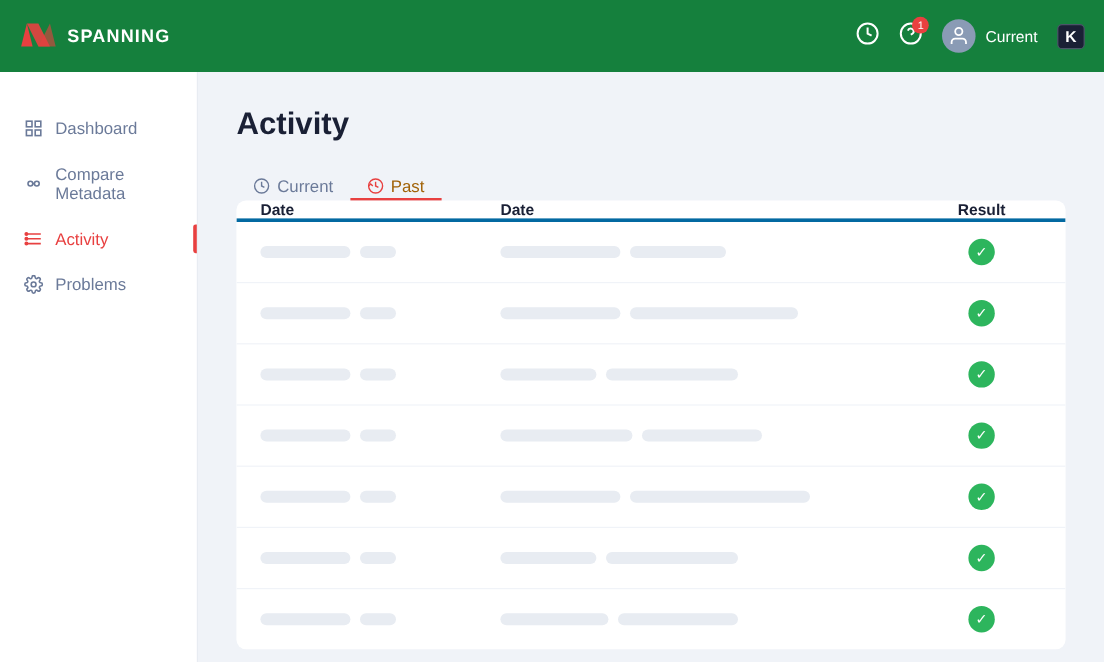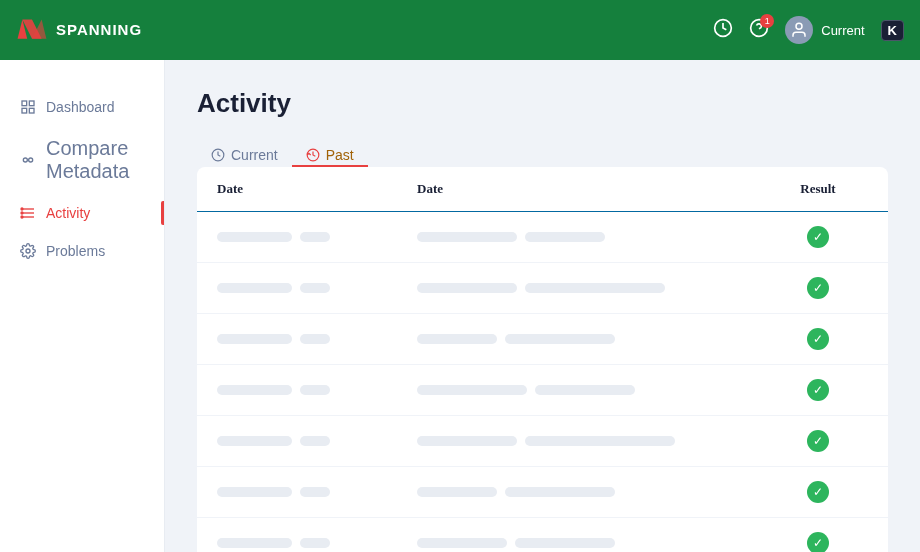--- a/index.html
+++ b/index.html
@@ -159,23 +159,22 @@
     
     .table-container {
       background: #fff;
       border-radius: 8px;
       overflow: hidden;
       margin-top: 0;
     }
     .table-header {
       display: grid;
       grid-template-columns: 200px 1fr 100px;
-      padding: 14px 20px;
-      border-bottom: 1px solid #0369a1;
-      font-family: Liberation Serif, serif;
+      padding: 0 20px;
+      border-bottom: 3px solid #0369a1;
     }
     .col-header {
       font-size: 13px;
       font-weight: 600;
       color: #1a2035;
     }
     .table-row {
       display: grid;
       grid-template-columns: 200px 1fr 100px;
       padding: 14px 20px;
@@ -265,21 +264,21 @@
           <rect x="14" y="14" width="7" height="7"></rect>
       </svg>
       <span>Dashboard</span>
     </div>
     <div class="sidebar-item">
       <svg class="sidebar-icon" viewBox="0 0 24 24" fill="none" stroke="#6b7a99" stroke-width="2">
         <circle cx="8" cy="12" r="3"></circle>
           <circle cx="16" cy="12" r="3"></circle>
         <line x1="11" y1="12" x2="13" y2="12"></line>
       </svg>
-      <span style="font-size:20px;color:#6b7a99;">Compare<br>Metadata</span>
+      <span style="font-size:14px;color:#6b7a99;">Compare<br>Metadata</span>
     </div>
     <div class="sidebar-item active">
       <svg class="sidebar-icon" viewBox="0 0 24 24" fill="none" stroke="#e84040" stroke-width="2">
         <line x1="3" y1="6" x2="21" y2="6"></line>
         <line x1="3" y1="12" x2="21" y2="12"></line>
         <line x1="3" y1="18" x2="21" y2="18"></line>
         <circle cx="3" cy="6" r="1.5" fill="#e84040"></circle>
         <circle cx="3" cy="12" r="1.5" fill="#e84040"></circle>
         <circle cx="3" cy="18" r="1.5" fill="#e84040"></circle>
       </svg>

